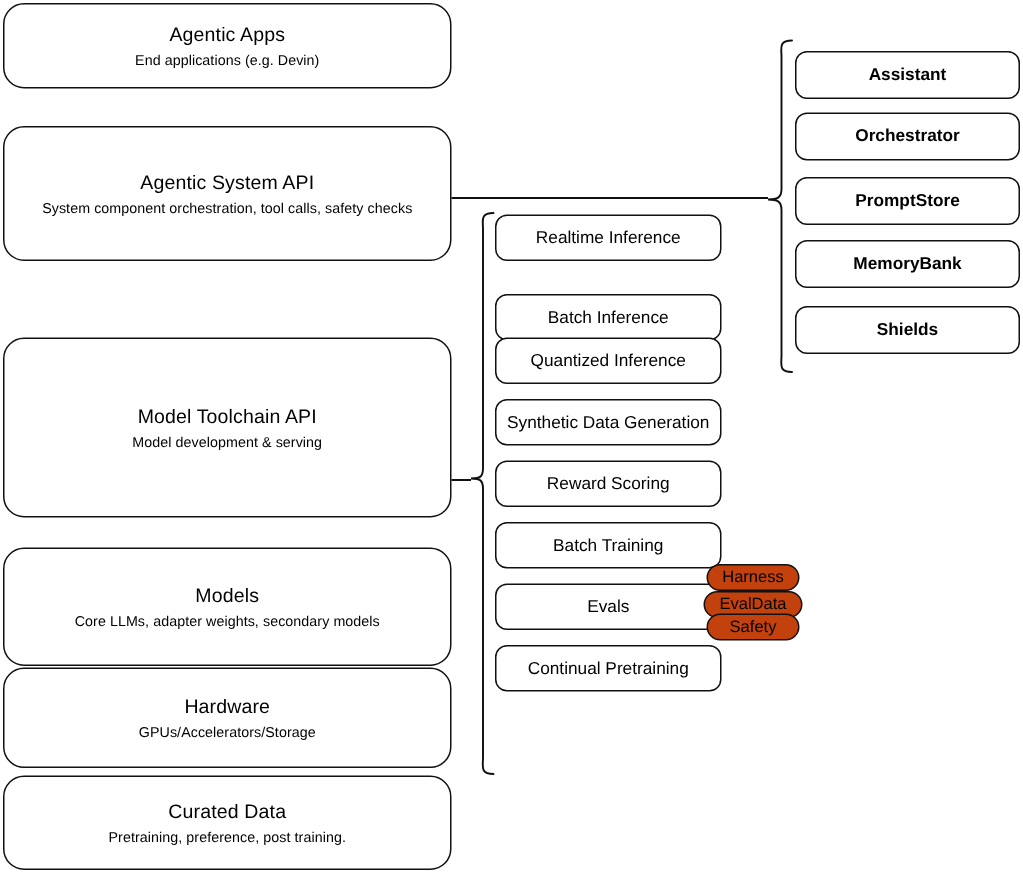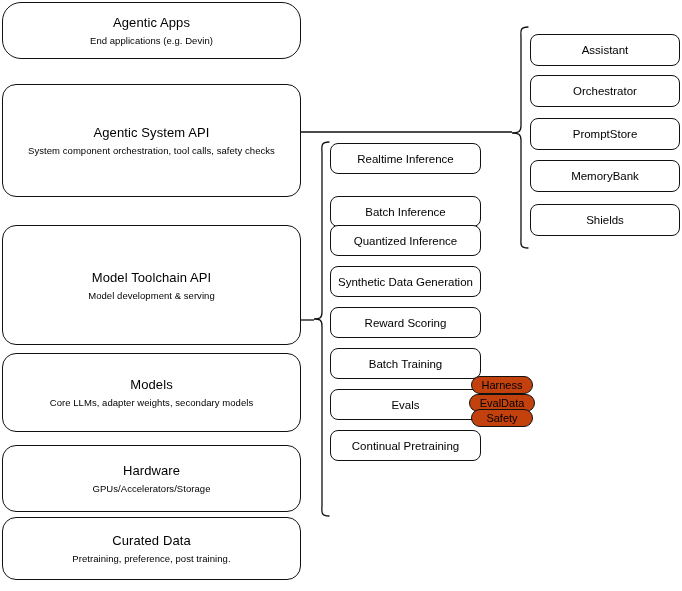--- a/index.html
+++ b/index.html
@@ -71,20 +71,21 @@
   
   .right-box {
     left: 530px;
     width: 150px;
     height: 32px;
     border-radius: 8px;
   }
   .right-box .title {
     font-size: 11.5px;
     line-height: 14px;
+    font-weight: bold;
   }
 
   
   .pill {
     position: absolute;
     box-sizing: border-box;
     border: 1.3px solid #111111;
     border-radius: 11px;
     background: #c2410c;
     height: 18px;
@@ -130,36 +131,36 @@
 
     <path d="M 329 142
              C 320 142, 322 147, 322 153
              L 322 312
              C 322 318, 320 319, 314 319
              C 320 319, 322 320, 322 326
              L 322 505
              C 322 511, 320 516, 329 516" stroke="#111111" stroke-width="1.3" fill="none" stroke-linecap="round"></path>
   </svg>
 
-  <div class="box layer" style="top:2px; height:57px;border-radius:19px;">
+  <div class="box layer" style="top:2px; height:57px;">
     <div class="title">Agentic Apps</div>
     <div class="subtitle">End applications (e.g. Devin)</div>
   </div>
 
-  <div class="box layer" style="top:84px; height:113px;">
+  <div class="box layer" style="top:84px; height:90px;">
     <div class="title">Agentic System API</div>
     <div class="subtitle">System component orchestration, tool calls, safety checks</div>
   </div>
 
   <div class="box layer" style="top:225px; height:120px;">
     <div class="title">Model Toolchain API</div>
     <div class="subtitle">Model development &amp; serving</div>
   </div>
 
-  <div class="box layer" style="top:353px; height:79px;">
+  <div class="box layer" style="top:365px; height:79px;">
     <div class="title">Models</div>
     <div class="subtitle">Core LLMs, adapter weights, secondary models</div>
   </div>
 
   <div class="box layer" style="top:445px; height:67px;">
     <div class="title">Hardware</div>
     <div class="subtitle">GPUs/Accelerators/Storage</div>
   </div>
 
   <div class="box layer" style="top:517px; height:63px;">

